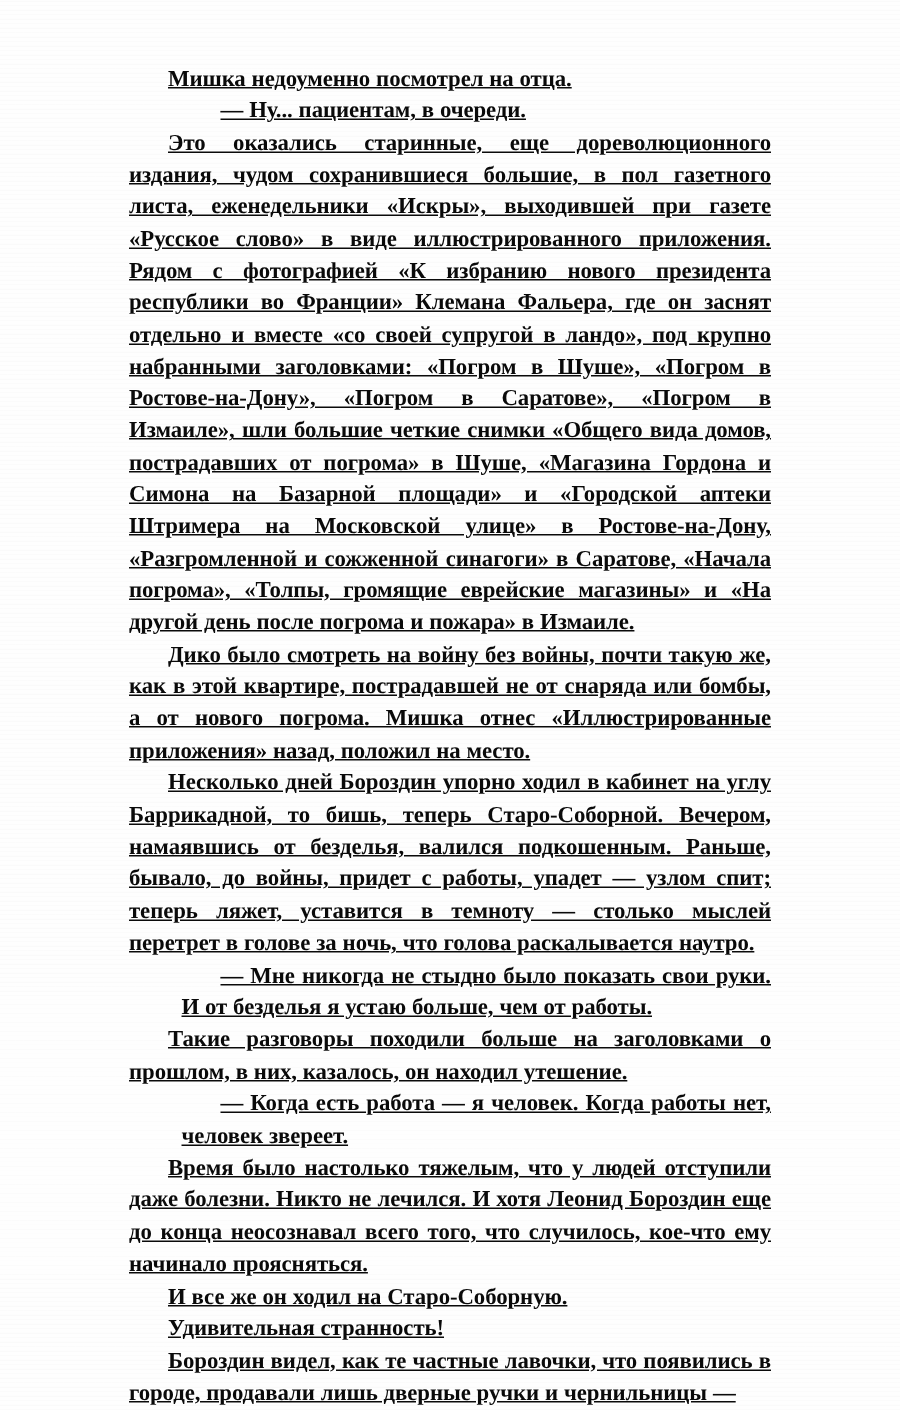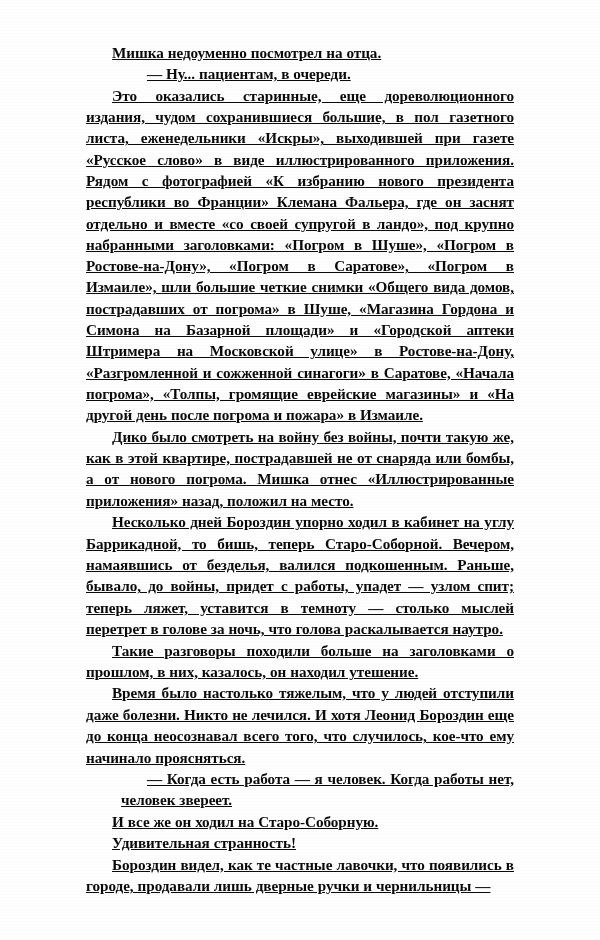--- a/index.html
+++ b/index.html
@@ -116,23 +116,24 @@
 <body>
 
 <div class="page">
 
   <div class="text-block">
     <p class="para">Мишка недоуменно посмотрел на отца.</p>
     <p class="para dialogue">— Ну... пациентам, в очереди.</p>
     <p class="para dense">Это оказались старинные, еще дореволюционного издания, чудом сохранившиеся большие, в пол газетного листа, еженедельники «Искры», выходившей при газете «Русское слово» в виде иллюстрированного приложения. Рядом с фотографией «К избранию нового президента республики во Франции» Клемана Фальера, где он заснят отдельно и вместе «со своей супругой в ландо», под крупно набранными заголовками: «Погром в Шуше», «Погром в Ростове-на-Дону», «Погром в Саратове», «Погром в Измаиле», шли большие четкие снимки «Общего вида домов, пострадавших от погрома» в Шуше, «Магазина Гордона и Симона на Базарной площади» и «Городской аптеки Штримера на Московской улице» в Ростове-на-Дону, «Разгромленной и сожженной синагоги» в Саратове, «Начала погрома», «Толпы, громящие еврейские магазины» и «На другой день после погрома и пожара» в Измаиле.</p>
     <p class="para">Дико было смотреть на войну без войны, почти такую же, как в этой квартире, пострадавшей не от снаряда или бомбы, а от нового погрома. Мишка отнес «Иллюстрированные приложения» назад, положил на место.</p>
     <p class="para">Несколько дней Бороздин упорно ходил в кабинет на углу Баррикадной, то бишь, теперь Старо-Соборной. Вечером, намаявшись от безделья, валился подкошенным. Раньше, бывало, до войны, придет с работы, упадет — узлом спит; теперь ляжет, уставится в темноту — столько мыслей перетрет в голове за ночь, что голова раскалывается наутро.</p>
+    <p class="para dialogue">— Мне никогда не стыдно было показать свои руки. И от безделья я устаю больше, чем от работы.</p>
     <p class="para">Такие разговоры походили больше на заголовками о прошлом, в них, казалось, он находил утешение.</p>
+    <p class="para dialogue">— Когда есть работа — я человек. Когда работы нет, человек звереет.</p>
     <p class="para">Время было настолько тяжелым, что у людей отступили даже болезни. Никто не лечился. И хотя Леонид Бороздин еще до конца неосознавал всего того, что случилось, кое-что ему начинало проясняться.</p>
-    <p class="para dialogue">— Когда есть работа — я человек. Когда работы нет, человек звереет.</p>
     <p class="para">И все же он ходил на Старо-Соборную.</p>
     <p class="para">Удивительная странность!</p>
     <p class="para">Бороздин видел, как те частные лавочки, что появились в городе, продавали лишь дверные ручки и чернильницы —</p>
   </div>
 
 
   <div class="grain"></div>
 </div>
 
 </body></html>

